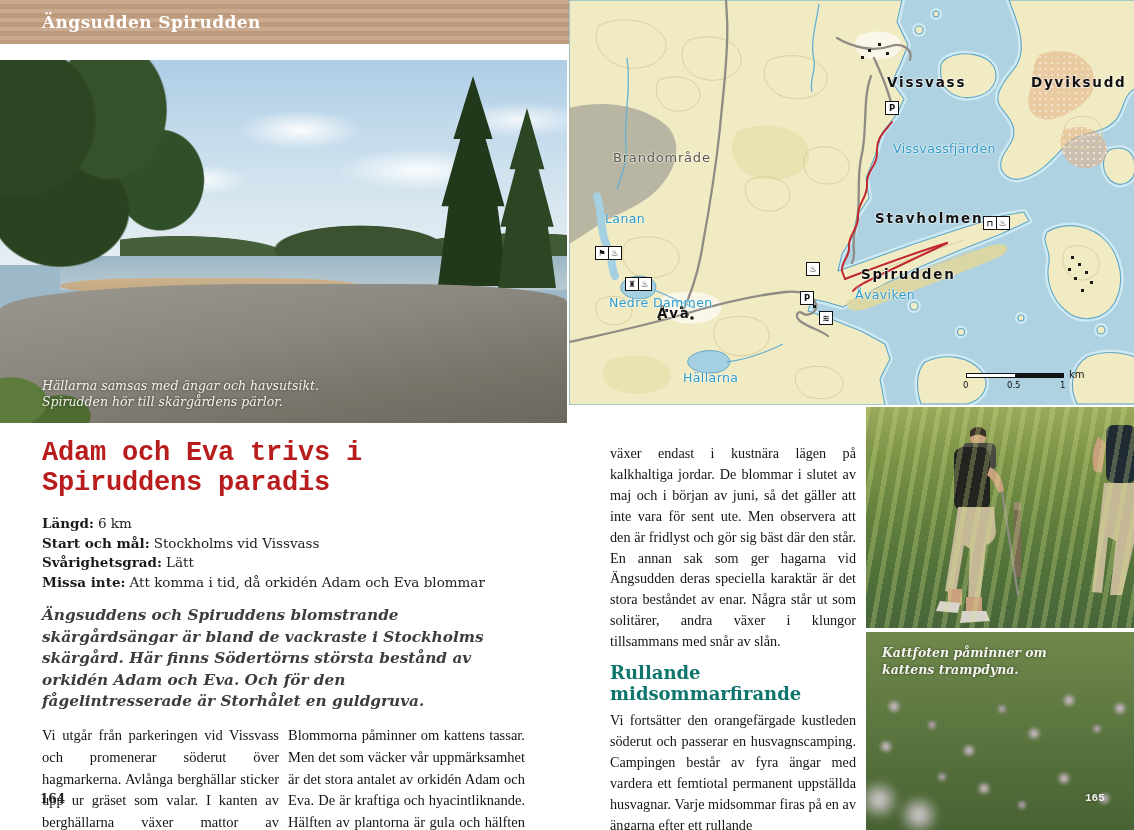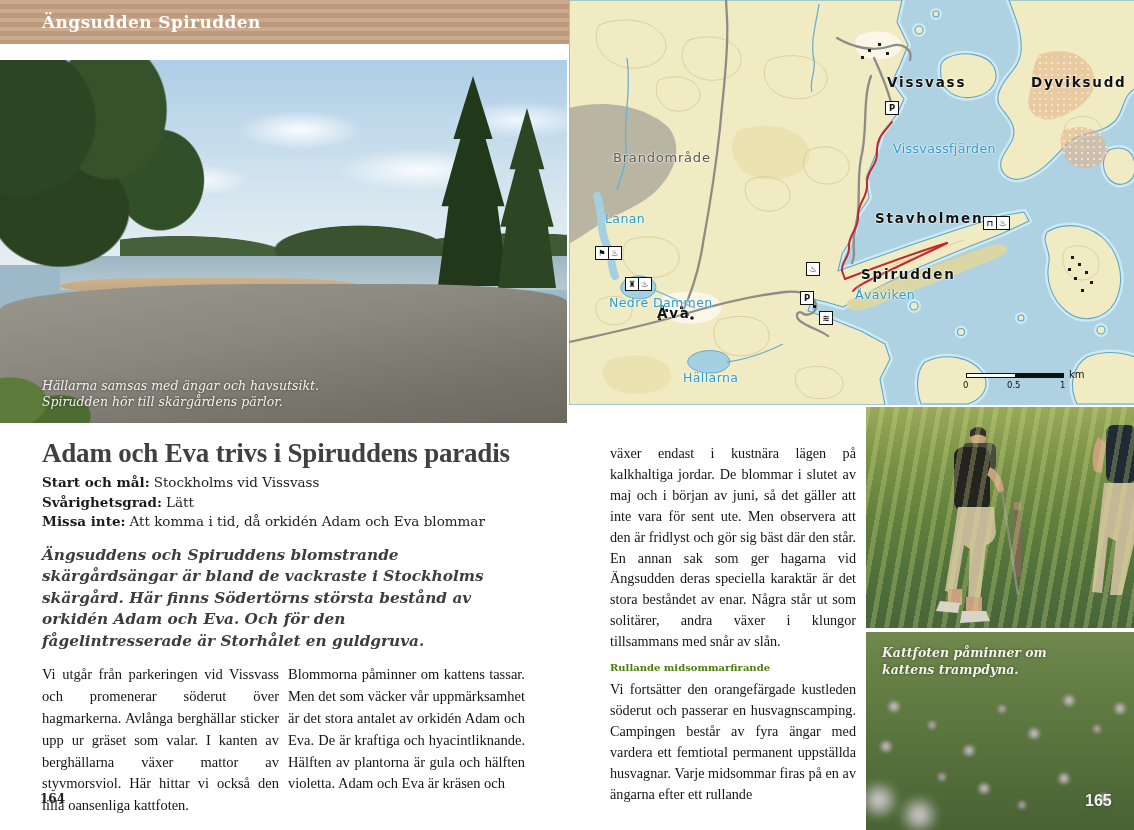--- a/index.html
+++ b/index.html
@@ -47,22 +47,22 @@
      border-radius:46% 30% 0 0/26px 18px 0 0;}
   .p1-grass{position:absolute;left:-20px;top:292px;width:130px;height:80px;
      background:
        radial-gradient(60px 40px at 30px 50px,#5d7c3b 0 60%,rgba(93,124,59,0) 63%),
        radial-gradient(50px 34px at 80px 64px,#4e6c32 0 60%,rgba(78,108,50,0) 63%);}
   .p1-caption{left:42px;top:318px;color:#f3f2ec;font-family:"DejaVu Serif",serif;
       font-style:italic;font-size:12.5px;line-height:16px;text-shadow:0 0 3px rgba(0,0,0,.55);}
 
   
   .article{left:42px;top:438px;width:483px;color:#141414;}
-  .a-title{font-family:Liberation Serif, serif;font-weight:bold;font-size:27px;
-           letter-spacing:-.2px;color:#404040;margin:0 0 4px 0;}
+  .a-title{font-family:Liberation Mono, monospace;font-weight:bold;font-size:27px;
+           letter-spacing:-.2px;color:#b91c1c;margin:0 0 16px 0;}
   .fact-row{font-family:"DejaVu Serif",serif;font-size:13.5px;line-height:19.5px;color:#222;}
   .fact-row b{font-weight:bold;color:#1a1a1a;margin-right:4px;}
   .a-intro{margin-top:13px;width:445px;font-family:"DejaVu Serif",serif;font-weight:bold;
            font-style:italic;font-size:15.3px;line-height:21.6px;color:#3d3d3d;}
   .a-cols{margin-top:12px;display:flex;gap:9px;}
   .a-col{width:237px;font-size:14.5px;line-height:21.8px;text-align:justify;}
   .pagenum{font-family:"DejaVu Serif",serif;font-weight:bold;font-size:12px;color:#222;}
   .pn-left{left:40px;top:792px;}
 
   
@@ -80,39 +80,39 @@
   .ibox+.ibox{margin-left:-1.5px;}
   .scalebar{position:absolute;left:394px;top:368px;width:120px;font-family:"DejaVu Sans",sans-serif;}
   .sb-bar{position:absolute;left:3px;top:5px;width:98px;height:5px;border:1px solid #111;
           background:linear-gradient(90deg,#fff 0 50%,#111 50% 100%);box-sizing:border-box;}
   .sb-num{position:absolute;top:12px;font-size:8.5px;color:#111;}
   .sb-km{position:absolute;left:106px;top:1px;font-size:10px;color:#111;}
 
   
   .rp-col{left:610px;top:443px;width:246px;color:#141414;}
   .rp-p{font-size:14.2px;line-height:20.9px;text-align:justify;margin:0;}
-  .rp-h{font-family:"DejaVu Serif",serif;font-weight:bold;font-size:10px;
-        color:#4d7c0f;margin:10px 0 6px 0;}
+  .rp-h{font-family:"DejaVu Serif",serif;font-weight:bold;font-size:18px;
+        color:#0f766e;margin:10px 0 6px 0;}
 
   
   .photo2{left:866px;top:407px;width:268px;height:221px;overflow:hidden;
      background:linear-gradient(180deg,#9aa95c 0%,#7d9448 22%,#64813e 48%,#51713a 75%,#47653a 100%);}
   .p2-streaks{position:absolute;left:0;top:0;width:100%;height:100%;
      background:repeating-linear-gradient(100deg,rgba(215,228,140,.28) 0 5px,rgba(0,0,0,0) 5px 14px);}
   .photo3{left:866px;top:632px;width:268px;height:198px;overflow:hidden;
      background:linear-gradient(180deg,#70884c 0%,#5c7740 45%,#486233 100%);}
   .fl{position:absolute;border-radius:50%;filter:blur(1.5px);}
   .fl-a{width:16px;height:13px;background:radial-gradient(circle,#dfc6de 0%,rgba(223,198,222,0) 72%);}
   .fl-b{width:12px;height:10px;background:radial-gradient(circle,#cdaecd 0%,rgba(205,174,205,0) 72%);}
   .fl-big{width:46px;height:36px;filter:blur(4px);
       background:radial-gradient(circle,#e9dcea 0%,rgba(233,220,234,0) 70%);}
   .p3-caption{left:16px;top:12px;color:#f4f3ee;font-family:"DejaVu Serif",serif;font-style:italic;
       font-weight:bold;font-size:12.5px;line-height:17px;text-shadow:0 0 3px rgba(0,0,0,.5);}
   .pn-right{left:219px;top:160px;color:#f2f2ee;text-shadow:0 0 3px rgba(0,0,0,.5);position:absolute;
-      font-family:Liberation Sans, sans-serif;font-weight:bold;font-size:16px;}
+      font-family:Liberation Mono, monospace;font-weight:bold;font-size:11px;}
 </style>
 </head>
 <body>
 
 <div class="canvas">
 
   <div class="abs strip">
     <div class="abs strip-title">Ängsudden Spirudden</div>
   </div>
 
@@ -137,20 +137,21 @@
     <div class="abs p1-grass"></div>
     <div class="abs p1-caption">
       <div>Hällarna samsas med ängar och havsutsikt.</div>
       <div>Spirudden hör till skärgårdens pärlor.</div>
     </div>
   </div>
 
   <div class="abs article">
     <h1 class="a-title">Adam och Eva trivs i Spiruddens paradis</h1>
     <div>
+      <div class="fact-row"><b>Längd:</b><span>6 km</span></div>
       <div class="fact-row"><b>Start och mål:</b><span>Stockholms vid Vissvass</span></div>
       <div class="fact-row"><b>Svårighetsgrad:</b><span>Lätt</span></div>
       <div class="fact-row"><b>Missa inte:</b><span>Att komma i tid, då orkidén Adam och Eva blommar</span></div>
     </div>
     <div class="a-intro">Ängsuddens och Spiruddens blomstrande skärgårdsängar är bland de vackraste i Stockholms skärgård. Här finns Södertörns största bestånd av orkidén Adam och Eva. Och för den fågelintresserade är Storhålet en guldgruva.</div>
     <div class="a-cols">
       <div class="a-col">Vi utgår från parkeringen vid Vissvass och promenerar söderut över hagmarkerna. Avlånga berghällar sticker upp ur gräset som valar. I kanten av berghällarna växer mattor av styvmorsviol. Här hittar vi också den lilla oansenliga kattfoten.</div>
       <div class="a-col">Blommorna påminner om kattens tassar. Men det som väcker vår uppmärksamhet är det stora antalet av orkidén Adam och Eva. De är kraftiga och hyacintliknande. Hälften av plantorna är gula och hälften violetta. Adam och Eva är kräsen och</div>
     </div>
   </div>

